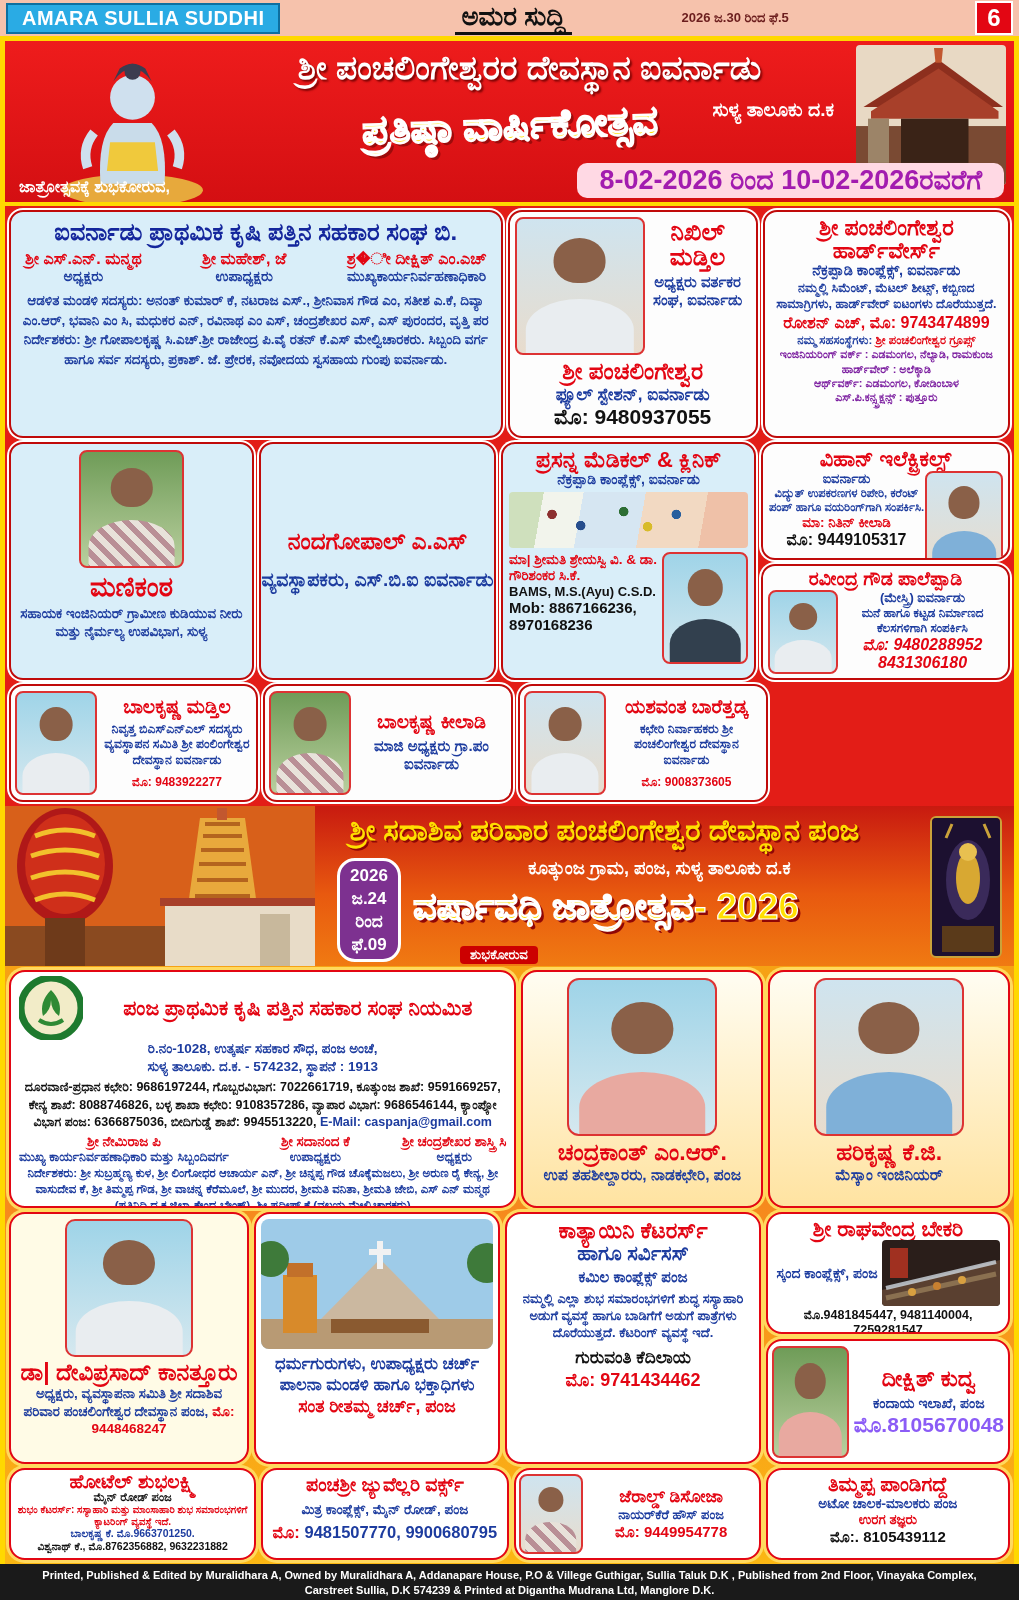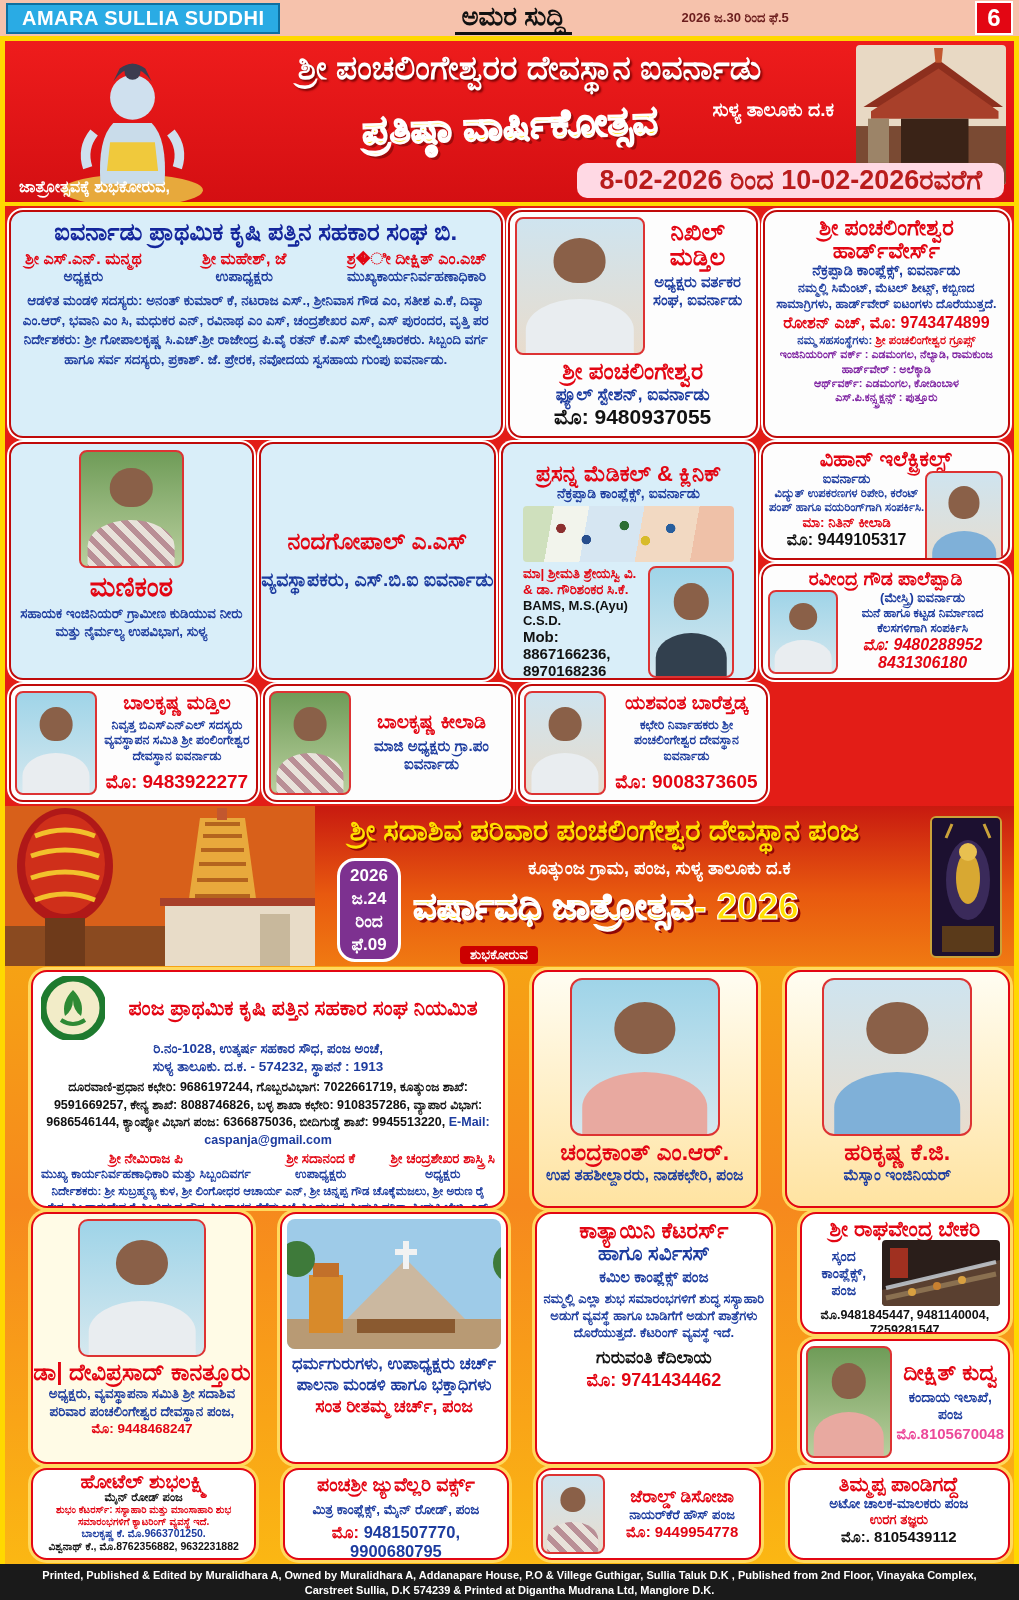--- a/index.html
+++ b/index.html
@@ -24,21 +24,21 @@
              border:5px solid #ffd800; border-bottom-width:4px; overflow:hidden; }
   .shiva { position:absolute; left:40px; top:2px; width:175px; height:160px; }
   .b1-title { position:absolute; left:210px; right:170px; top:8px; text-align:center; color:#fff;
               font-size:33px; font-weight:bold; text-shadow:2px 2px 2px #7e0404; }
   .b1-sub { position:absolute; right:180px; top:58px; color:#fff; font-size:19px; font-weight:bold; }
   .b1-event { position:absolute; left:225px; top:62px; width:560px; text-align:center; color:#ffdf00;
               font-size:40px; font-weight:bold; -webkit-text-stroke:1.5px #fff;
               text-shadow:3px 3px 0 #9d0b0b; transform:rotate(-2deg); }
   .b1-greet { position:absolute; left:14px; bottom:6px; color:#fff; font-size:16px; font-weight:bold; }
   .b1-dates { position:absolute; right:10px; bottom:4px; background:#ffd9e4; border-radius:10px;
-              color:#b91c1c; font-size:27px; font-weight:bold; padding:2px 22px; }
+              color:#a21caf; font-size:27px; font-weight:bold; padding:2px 22px; }
   .temple1 { position:absolute; right:8px; top:4px; width:150px; height:140px; border-radius:4px; overflow:hidden; }
 
   
   .section1 { background:#e31d17; border-left:5px solid #ffd800; border-right:5px solid #ffd800;
               padding:4px 4px; height:600px; }
   .row { display:flex; gap:5px; margin-bottom:4px; }
   .adbox { background:#d9eef9; border:2px solid #c00a0a; border-radius:14px;
            box-shadow:0 0 0 2px #ffffff; overflow:hidden; position:relative; }
   .white { background:#fdfdfd; }
 
@@ -90,21 +90,21 @@
 
   .nanda { width:240px; height:238px; display:flex; flex-direction:column; justify-content:center; text-align:center; }
   .nanda .n { font-size:23px; }
   .nanda .r { font-size:19px; font-weight:bold; margin-top:12px; line-height:1.4; }
 
   .mani { width:248px; height:238px; text-align:center; padding-top:6px; }
   .mani-photo { width:105px; height:118px; margin:0 auto; }
   .mani .n { font-size:27px; margin-top:4px; }
   .mani .r { font-size:13.5px; font-weight:bold; line-height:1.3; margin-top:2px; }
 
-  .pras { width:258px; height:238px; text-align:center; padding:18px;border-radius:12px; }
+  .pras { width:258px; height:238px; text-align:center; padding:4px; }
   .pras-name { font-size:22px; line-height:1.05; }
   .pras-addr { font-size:14px; font-weight:bold; }
   .meds { height:56px; margin:4px 2px; border-radius:4px;
           background:linear-gradient(100deg,#cfe0bd 0 14%,#f2f4ec 14% 30%,#d6e6f2 30% 55%,#f2d9c2 55% 80%,#efc1a8 80%);
   }
   .meds i { position:relative; display:block; height:100%;
             background:
               radial-gradient(circle 5px at 18% 40%, #8c2f2f 90%, transparent),
               radial-gradient(circle 5px at 30% 60%, #274e8d 90%, transparent),
               radial-gradient(circle 5px at 48% 35%, #2d6e34 90%, transparent),
@@ -135,21 +135,21 @@
   .ravi-right { flex:1; text-align:center; }
   .ravi-role { font-size:13px; font-weight:bold; }
   .ravi-desc { font-size:12px; font-weight:bold; line-height:1.25; }
   .ravi-ph { font-size:16px; line-height:1.1;font-style:italic; }
 
   .pbox { height:118px; padding:4px; display:flex; gap:5px; align-items:center; }
   .pbox .ph { width:82px; height:104px; flex:0 0 auto; }
   .pbox .tx { flex:1; text-align:center; }
   .pbox .n { font-size:19px; line-height:1.05; }
   .pbox .r { font-size:12.5px; font-weight:bold; line-height:1.25; margin-top:5px;text-align:center; }
-  .pbox .p { font-size:19px; margin-top:7px; }
+  .pbox .p { font-size:12px; margin-top:7px; }
 
   
   .banner2 { position:relative; height:160px; border-left:5px solid #ffd800; border-right:5px solid #ffd800;
              background:linear-gradient(180deg,#c81a10,#e8590f 55%,#f07a12); overflow:hidden; }
   .temple2 { position:absolute; left:0; top:0; width:310px; height:160px; }
   .b2-title { position:absolute; left:300px; right:110px; top:8px; text-align:center; color:#ffdf00;
               font-size:29px; font-weight:bold; text-shadow:2px 2px 0 #8f0606; }
   .b2-pill { position:absolute; left:332px; top:52px; width:64px; height:104px; background:#7d3190;
              border:3px solid #fff; border-radius:18px; color:#fff; text-align:center;
              font-weight:bold; font-size:17px; line-height:1.35; padding-top:4px; }
@@ -159,21 +159,21 @@
               font-size:37px; font-weight:bold; -webkit-text-stroke:1.2px #fff; text-shadow:3px 3px 0 #8f0606; }
   .b2-greet { position:absolute; left:455px; bottom:2px; background:#c00; color:#fff; font-size:13px;
               font-weight:bold; padding:1px 10px; border-radius:4px; }
   .deity { position:absolute; right:12px; top:10px; width:72px; height:142px; border:2px solid #caa23a;
            border-radius:6px; overflow:hidden; }
 
   
   .section3 { background:linear-gradient(180deg,#f6a214,#f6891d 40%,#fbb713); border-left:5px solid #ffd800;
               border-right:5px solid #ffd800; padding:4px; height:598px; }
   .obox { background:#fff; border:2.5px solid #e30613; border-radius:16px;
-          box-shadow:0 0 0 3px #ffd95e; overflow:hidden;margin-left:22px; }
+          box-shadow:0 0 0 3px #ffd95e; overflow:hidden; }
 
   .panja { width:512px; height:238px; padding:4px 8px; }
   .panja-head { display:flex; align-items:center; gap:6px; }
   .panja-logo { width:64px; height:64px; flex:0 0 auto; }
   .panja-title { font-size:20.5px; text-align:center; flex:1; line-height:1.1; }
   .panja-addr { color:#1d3c9f; font-weight:bold; font-size:13.5px; text-align:center; line-height:1.35; }
   .panja-phones { color:#111; font-weight:bold; font-size:12.5px; text-align:center; line-height:1.4; margin-top:3px; }
   .panja-phones b { color:#1d3c9f; }
   .panja-offs { display:flex; justify-content:space-between; margin-top:2px; }
   .panja-off { text-align:center; }
@@ -212,21 +212,21 @@
   .bak-flex { display:flex; gap:4px; align-items:center; }
   .bak-left { flex:1; text-align:center; font-size:14px; font-weight:bold; }
   .bak-img { width:118px; height:66px; border-radius:4px; overflow:hidden; }
   .bak-ph { font-size:12.5px; font-weight:bold; color:#111; text-align:center; margin-top:2px; }
 
   .deek { height:125px; padding:4px; display:flex; gap:5px; align-items:center; }
   .deek .ph { width:86px; height:112px; }
   .deek .tx { flex:1; text-align:center; }
   .deek .n { font-size:22px; }
   .deek .r { font-size:14px; font-weight:bold; line-height:1.2; margin-top:3px; }
-  .deek .p { font-size:15px; font-weight:bold; color:#ec4899; margin-top:2px; }
+  .deek .p { font-size:21px; font-weight:bold; color:#8b5cf6; margin-top:2px; }
 
   .srow3 .obox { height:92px; }
   .hotel { width:250px; text-align:center; padding:2px 4px; }
   .hotel .n { font-size:19px; line-height:1; }
   .hotel .ad { font-size:11.5px; font-weight:bold; color:#111; }
   .hotel .de { font-size:10px; font-weight:bold; color:#e30613; line-height:1.15; }
   .hotel .c1 { font-size:10.5px; font-weight:bold; color:#1d3c9f; }
   .hotel .c2 { font-size:10.5px; font-weight:bold; color:#111; }
 
   .jewel { width:250px; text-align:center; padding:4px; }

